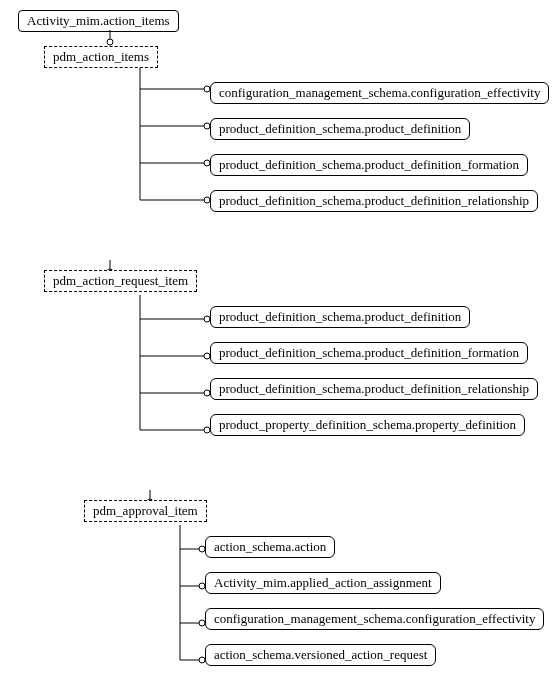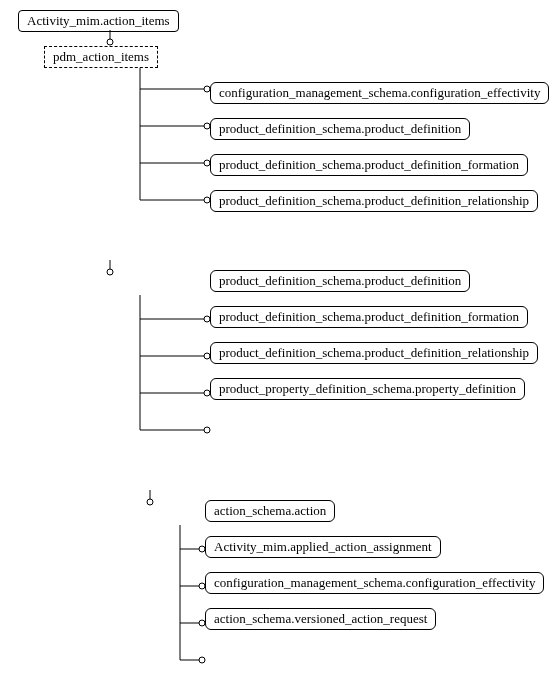--- a/index.html
+++ b/index.html
@@ -89,20 +89,21 @@
     <line x1="130" y1="79" x2="200" y2="79" stroke="#000"></line>
     <circle cx="197" cy="79" r="3" fill="#fff" stroke="#000"></circle>
     <line x1="130" y1="116" x2="200" y2="116" stroke="#000"></line>
     <circle cx="197" cy="116" r="3" fill="#fff" stroke="#000"></circle>
     <line x1="130" y1="153" x2="200" y2="153" stroke="#000"></line>
     <circle cx="197" cy="153" r="3" fill="#fff" stroke="#000"></circle>
     <line x1="130" y1="190" x2="200" y2="190" stroke="#000"></line>
     <circle cx="197" cy="190" r="3" fill="#fff" stroke="#000"></circle>
   </svg>
   <br>
+  <div class="sub-box">pdm_action_request_item</div>
   <div class="item-row"><span class="item-box">product_definition_schema.product_definition</span></div>
   <div class="item-row"><span class="item-box">product_definition_schema.product_definition_formation</span></div>
   <div class="item-row"><span class="item-box">product_definition_schema.product_definition_relationship</span></div>
   <div class="item-row"><span class="item-box">product_property_definition_schema.property_definition</span></div>
 </div>
 
 <div class="group" style="height:210px; margin-left:40px;">
   <svg class="conn" width="558" height="210">
     <line x1="100" y1="20" x2="100" y2="35" stroke="#000"></line>
     <circle cx="100" cy="32" r="3" fill="#fff" stroke="#000"></circle>
@@ -110,17 +111,18 @@
     <line x1="130" y1="79" x2="155" y2="79" stroke="#000"></line>
     <circle cx="152" cy="79" r="3" fill="#fff" stroke="#000"></circle>
     <line x1="130" y1="116" x2="155" y2="116" stroke="#000"></line>
     <circle cx="152" cy="116" r="3" fill="#fff" stroke="#000"></circle>
     <line x1="130" y1="153" x2="155" y2="153" stroke="#000"></line>
     <circle cx="152" cy="153" r="3" fill="#fff" stroke="#000"></circle>
     <line x1="130" y1="190" x2="155" y2="190" stroke="#000"></line>
     <circle cx="152" cy="190" r="3" fill="#fff" stroke="#000"></circle>
   </svg>
   <br>
+  <div class="sub-box">pdm_approval_item</div>
   <div class="item-row" style="margin-left:155px;"><span class="item-box">action_schema.action</span></div>
   <div class="item-row" style="margin-left:155px;"><span class="item-box">Activity_mim.applied_action_assignment</span></div>
   <div class="item-row" style="margin-left:155px;"><span class="item-box">configuration_management_schema.configuration_effectivity</span></div>
   <div class="item-row" style="margin-left:155px;"><span class="item-box">action_schema.versioned_action_request</span></div>
 </div>
 
 </body></html>

